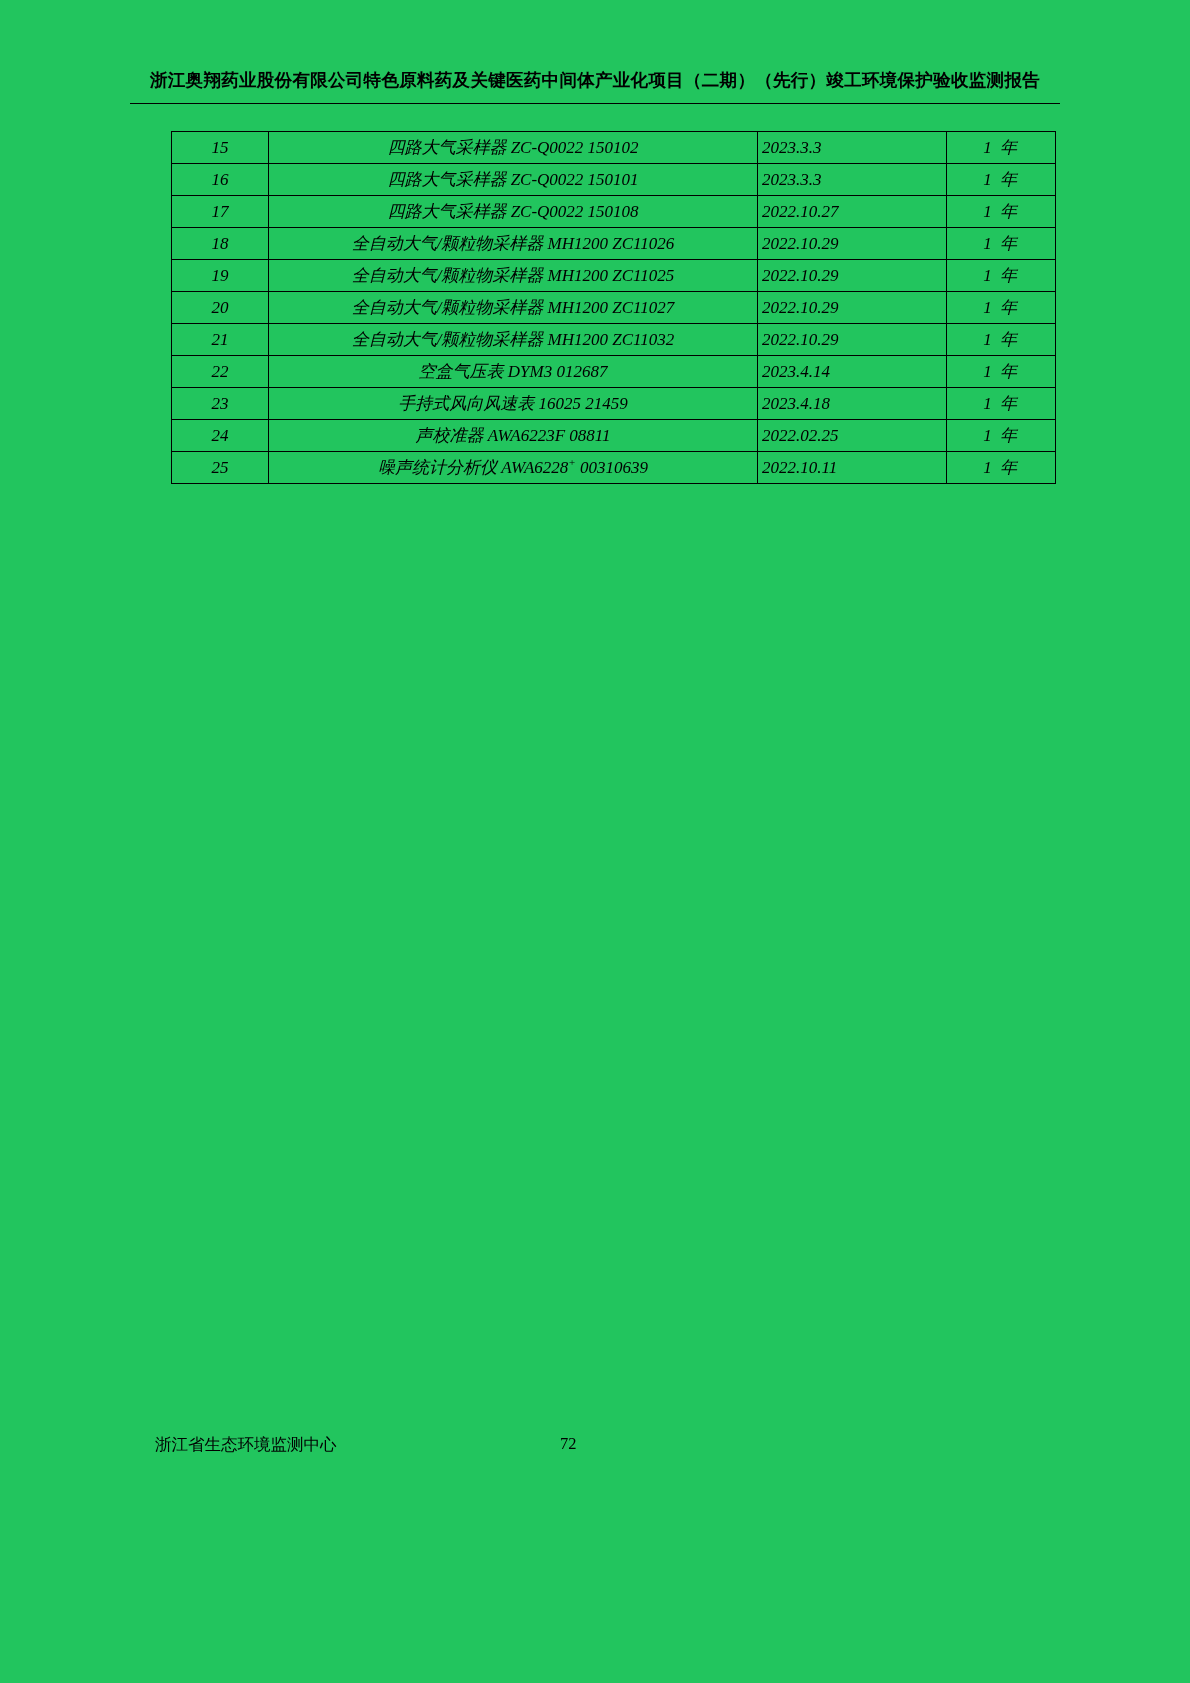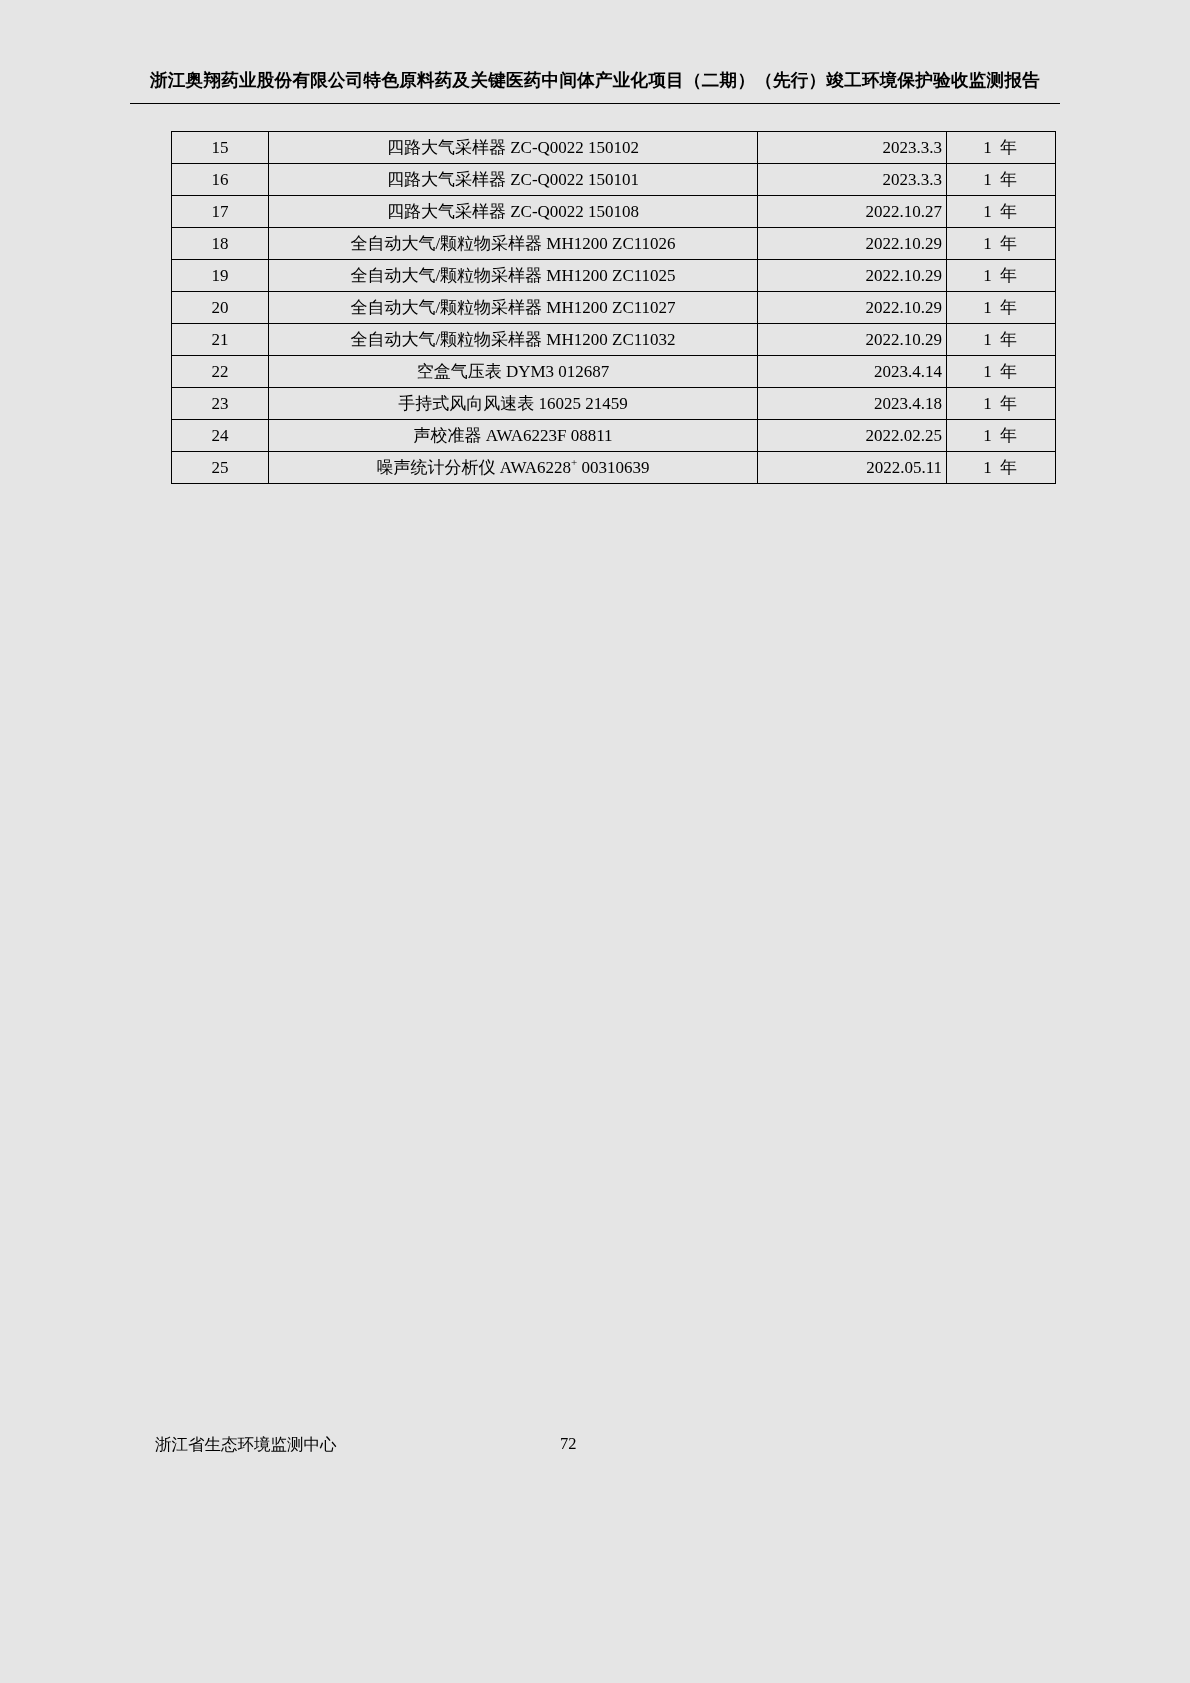--- a/index.html
+++ b/index.html
@@ -5,21 +5,21 @@
   html, body {
     margin: 0;
     padding: 0;
     background: #ffffff;
   }
   .page {
     position: relative;
     width: 1190px;
     height: 1683px;
     margin: 0 auto;
-    background: #e5e5e5;
+    background: #22c55e;
     font-family: "Liberation Serif", "DejaVu Serif", serif;
     color: #000000;
     box-sizing: border-box;
   }
 
   
   .header {
     position: absolute;
     top: 68px;
     left: 130px;
@@ -52,34 +52,35 @@
     width: 848px;
     table-layout: fixed;
   }
   table.equip td {
     border: 1px solid #000;
     height: 31px;
     font-size: 17px;
     font-family: "Liberation Serif", "DejaVu Serif", serif;
     padding: 0 4px;
     vertical-align: middle;
+    font-style: italic;
   }
   table.equip tr.first-row td { border-top: 1.8px solid #000; }
   table.equip tr.last-row td { border-bottom: 1.8px solid #000; }
   table.equip td.c-no {
     width: 88px;
     text-align: center;
   }
   table.equip td.c-name {
     width: 480px;
     text-align: center;
   }
   table.equip td.c-date {
     width: 180px;
-    text-align: right;
+    text-align: left;
   }
   table.equip td.c-valid {
     width: 100px;
     text-align: center;
     letter-spacing: 2px;
   }
   .sup {
     font-size: 11px;
     vertical-align: super;
   }
@@ -168,21 +169,21 @@
         </tr>
         <tr>
           <td class="c-no">24</td>
           <td class="c-name">声校准器  AWA6223F 08811</td>
           <td class="c-date">2022.02.25</td>
           <td class="c-valid">1 年</td>
         </tr>
         <tr class="last-row">
           <td class="c-no">25</td>
           <td class="c-name"><span>噪声统计分析仪  AWA6228</span><span class="sup">+</span><span> 00310639</span></td>
-          <td class="c-date">2022.05.11</td>
+          <td class="c-date">2022.10.11</td>
           <td class="c-valid">1 年</td>
         </tr>
       </tbody>
     </table>
   </div>
 
   <div class="footer-left">浙江省生态环境监测中心</div>
   <div class="footer-page">72</div>
 
 </div>

